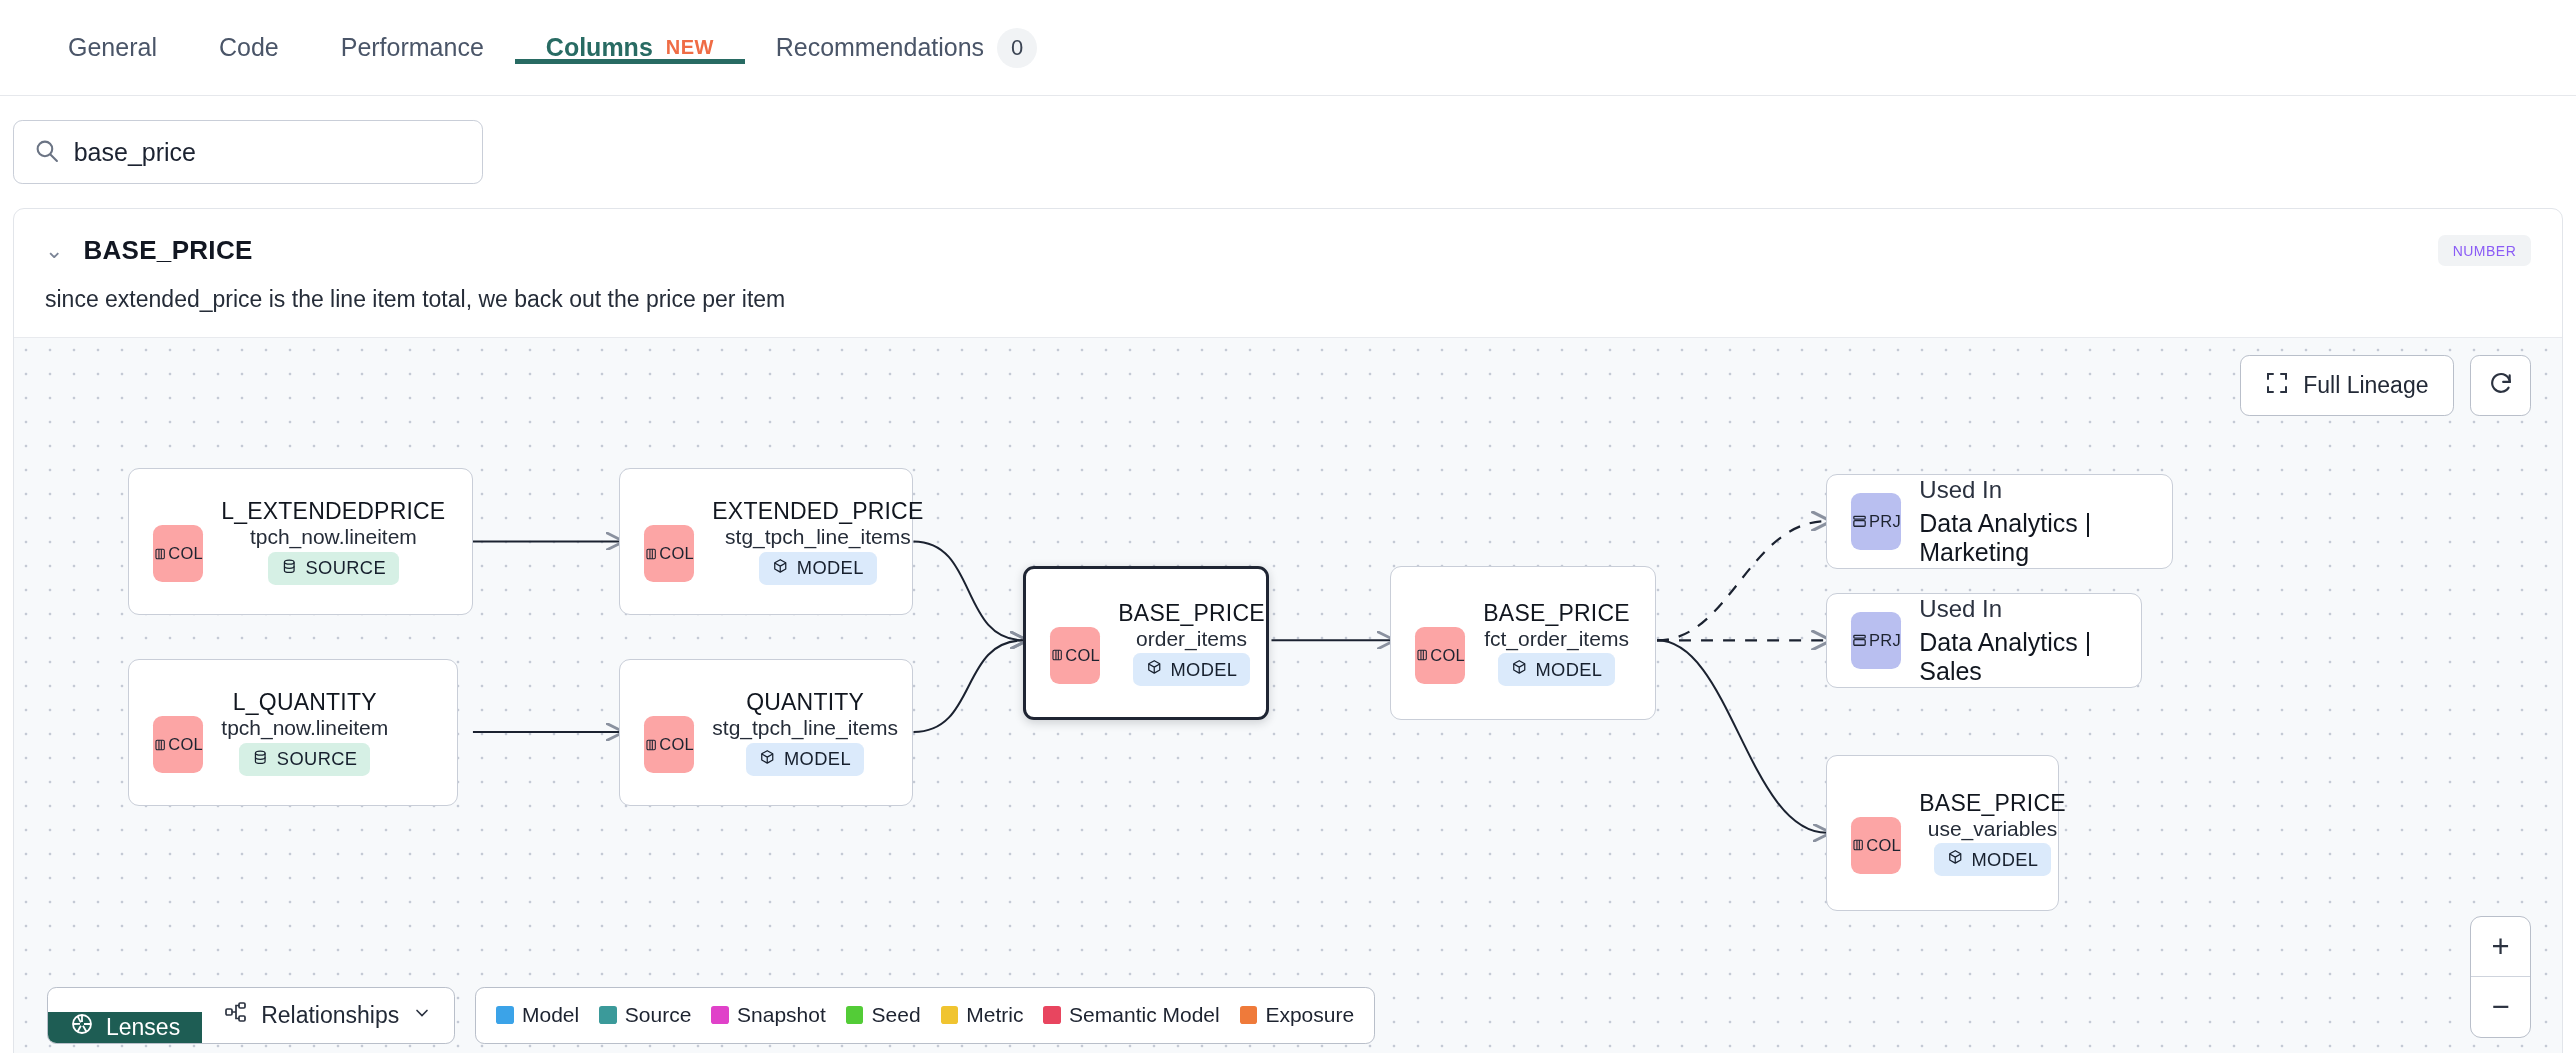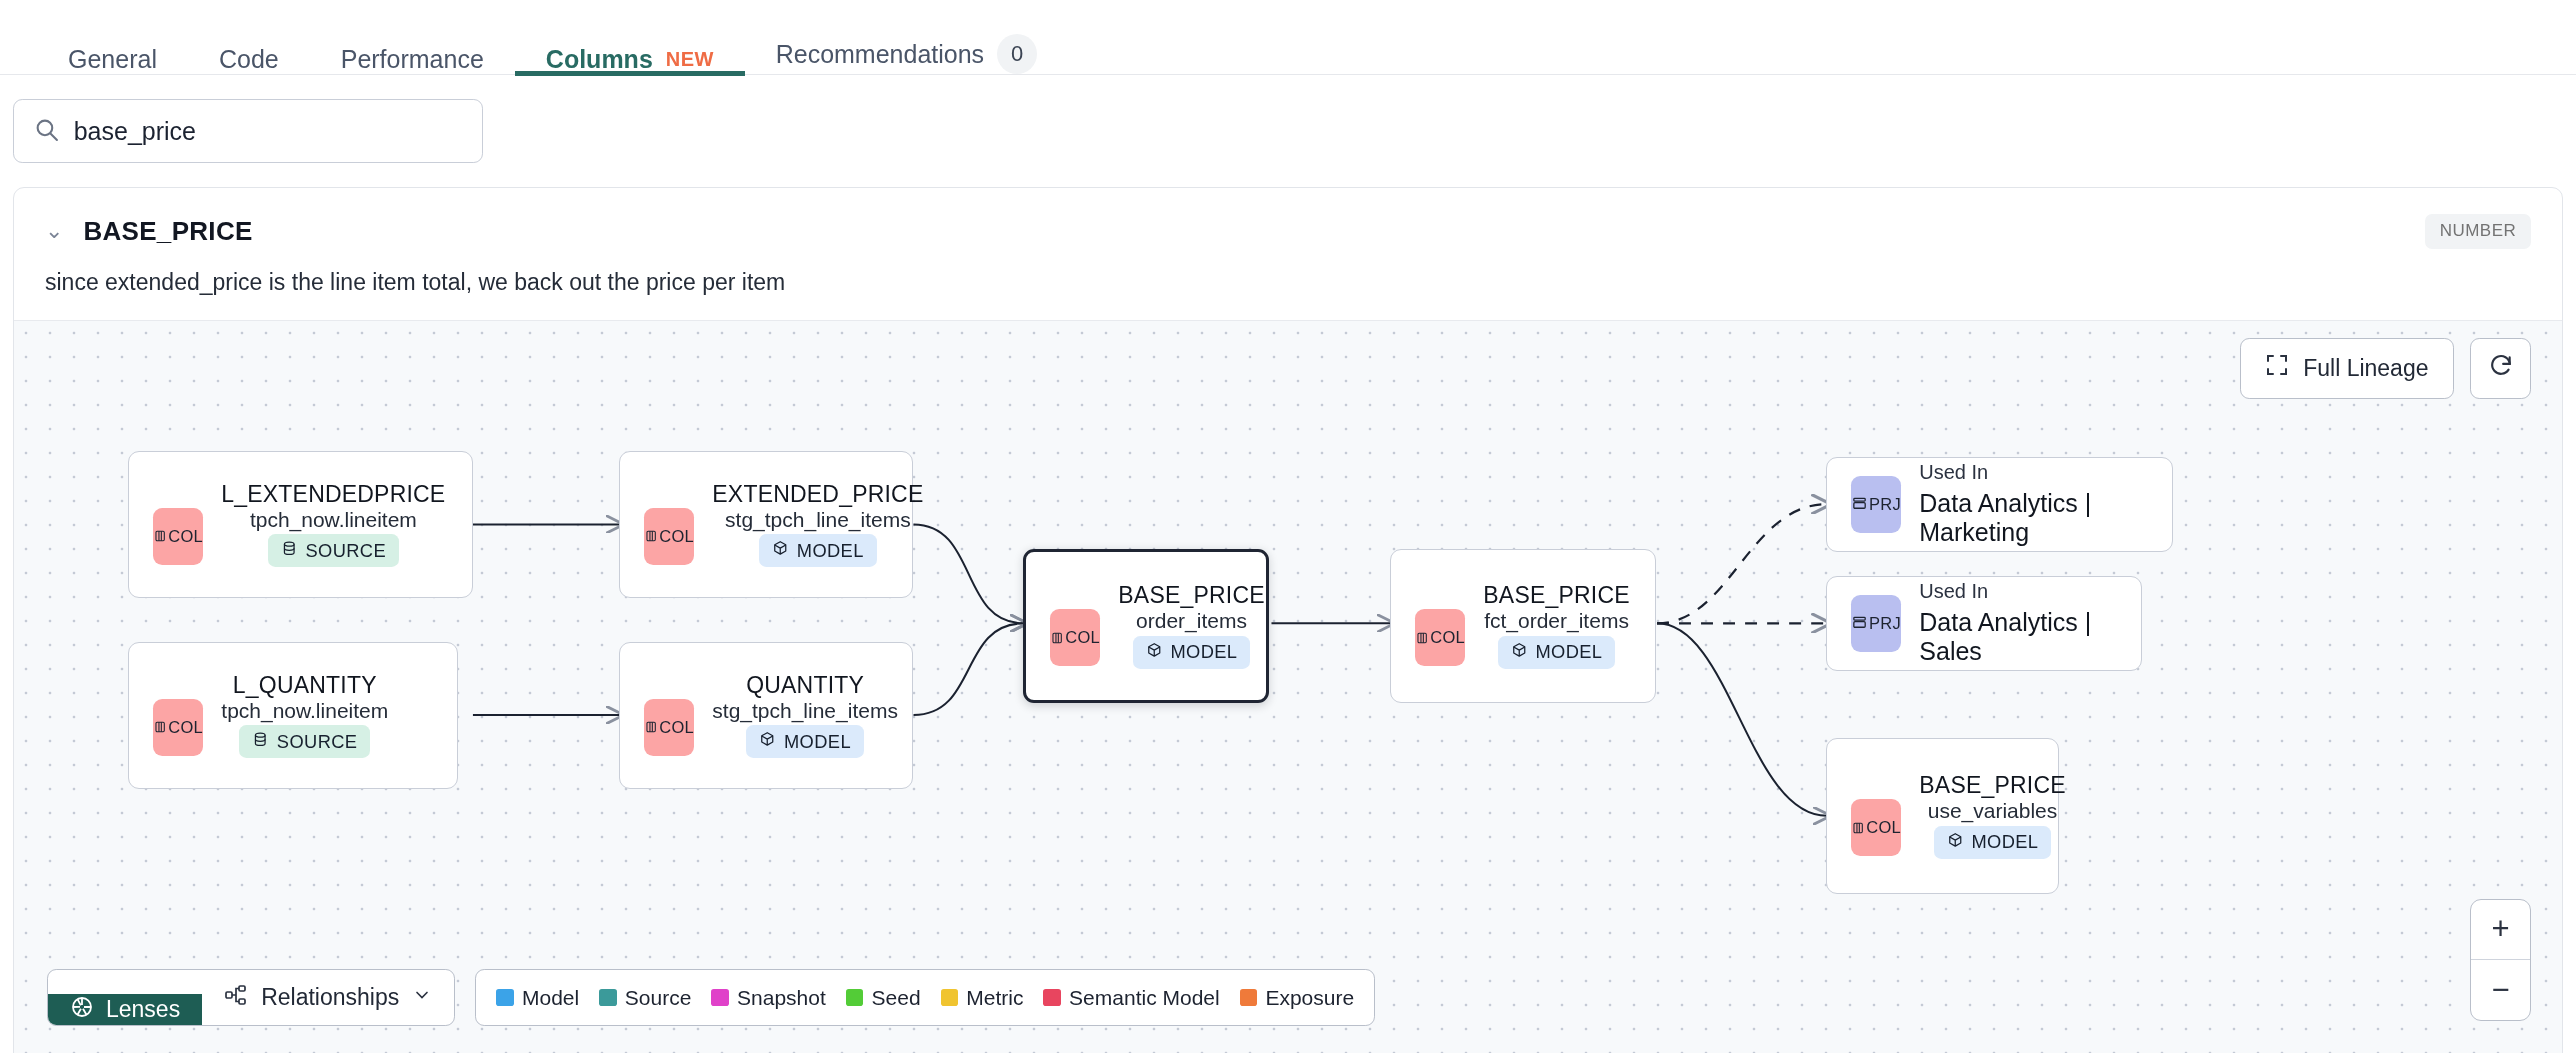--- a/index.html
+++ b/index.html
@@ -5,23 +5,23 @@
   * { box-sizing: border-box; margin: 0; padding: 0; }
   html, body {
     width: 2576px; height: 1053px;
     background: #ffffff;
     font-family: "Liberation Sans", sans-serif;
     overflow: hidden;
   }
 
   
   .tabbar {
-    height: 75px;
+    height: 96px;
     display: flex;
-    align-items: flex-end;
+    align-items: center;
     border-bottom: 1.8px solid #e6e8ec;
     padding-left: 37px;
   }
   .tab {
     display: flex;
     align-items: center;
     gap: 13px;
     padding: 0 31px;
     font-size: 25px;
     color: #4a5568;
@@ -81,22 +81,22 @@
     gap: 20px;
   }
   .chev {
     color: #7b8496; font-size: 22px; line-height: 1;
     cursor: pointer; user-select: none;
   }
   .colname { font-size: 26px; color: #121722; font-weight: bold; letter-spacing: 0.3px; }
   .coltype {
     margin-left: auto;
     background: #f1f3f5;
-    color: #737373;
-    font-size: 17px;
+    color: #8b5cf6;
+    font-size: 14px;
     padding: 7.3px 14.7px;
     border-radius: 7px;
     letter-spacing: 0.5px;
   }
   .coldesc {
     padding: 20px 31px 24px 31px;
     font-size: 23px; color: #252c38;
   }
 
   
@@ -134,21 +134,21 @@
     align-items: center; justify-content: center;
     gap: 0.9px; flex: 0 0 auto;
   }
   .badge-sq.col { background: #fca5a5; margin-top: 24px; }
   .badge-sq.prj { background: #b9bff0; }
   .badge-sq .bl { font-size: 16.5px; color: #1d2330; letter-spacing: 0.3px; line-height: 1; }
   .ntext { display: flex; flex-direction: column; align-items: center; gap: 0; }
   .ntext.left { align-items: flex-start; gap: 5.5px; }
   .ntitle { font-size: 23px; color: #11161f; letter-spacing: 0.2px; }
   .nsub { font-size: 21px; color: #252c38; }
-  .nsub.small { font-size: 20px; color: #2b3240; }
+  .nsub.small { font-size: 24px; color: #2b3240; }
   .nbig { font-size: 25px; color: #11161f; }
   .pill {
     display: inline-flex; align-items: center; gap: 8.3px;
     font-size: 18.3px; border-radius: 7.3px;
     padding: 5.5px 13px; letter-spacing: 0.4px;
     margin-top: 2.8px;
   }
   .pill.model { background: #dbeafb; color: #17202e; }
   .pill.source { background: #d6f0e5; color: #17202e; }
 

